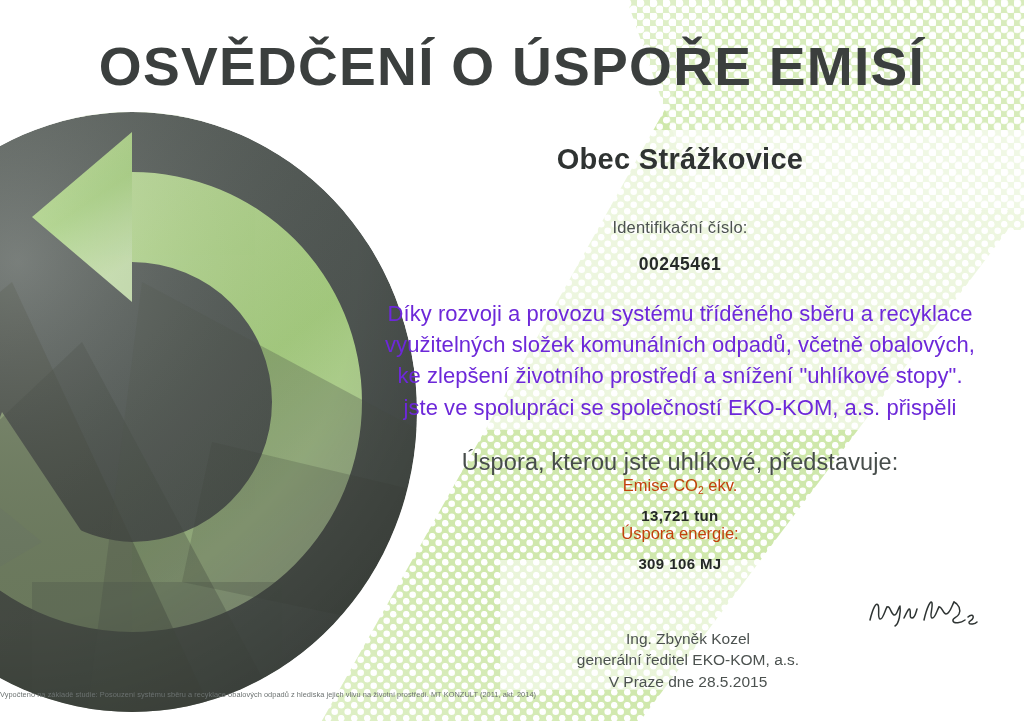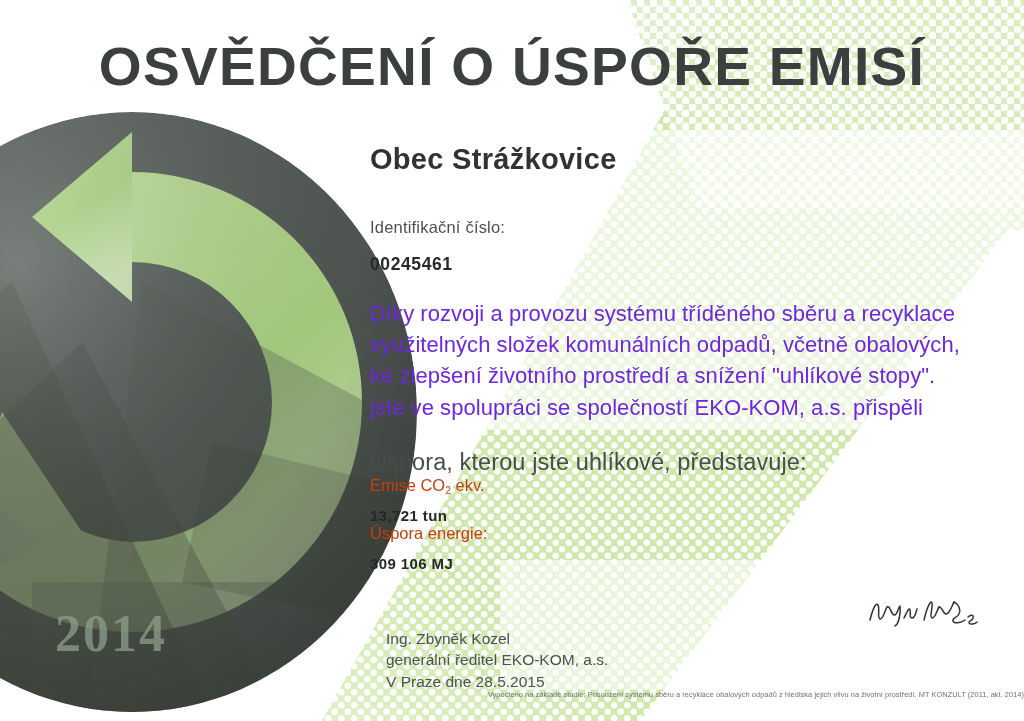--- a/index.html
+++ b/index.html
@@ -66,21 +66,21 @@
     z-index: 5;
     white-space: nowrap;
   }
 
   
   .content {
     position: absolute;
     right: 34px;
     top: 0;
     width: 620px;
-    text-align: left;
+    text-align: center;
     z-index: 6;
   }
 
   .recipient {
     margin-top: 143px;
     font-size: 29px;
     font-weight: bold;
     color: #2f3332;
     letter-spacing: .3px;
   }
@@ -152,21 +152,21 @@
     font-size: 15.5px;
     color: #4c5250;
     line-height: 1.38;
   }
 
   .footnote {
     position: absolute;
     left: 0;
     top: 690px;
     width: 1024px;
-    text-align: right;
+    text-align: left;
     font-size: 7.4px;
     color: #6c7271;
     letter-spacing: .05px;
     z-index: 6;
     white-space: nowrap;
   }
 </style>
 </head>
 <body>
 
@@ -282,21 +282,20 @@
         <rect x="150" y="470" width="250" height="170" fill="#4a514a"></rect>
       </g>
       <g opacity=".22">
         <polygon points="330,330 540,380 540,520 300,470" fill="#3f443d"></polygon>
       </g>
 
       <ellipse cx="250" cy="300" rx="285" ry="300" fill="url(#discShade)"></ellipse>
     </g>
   </svg>
 
-  <div class="year-label">2014</div>
 
   <div class="title">OSVĚDČENÍ O ÚSPOŘE EMISÍ</div>
 
   <div class="content">
 
     <div class="recipient">Obec Strážkovice</div>
 
     <div class="ident-label">Identifikační číslo:</div>
     <div class="ident-value">00245461</div>
 

